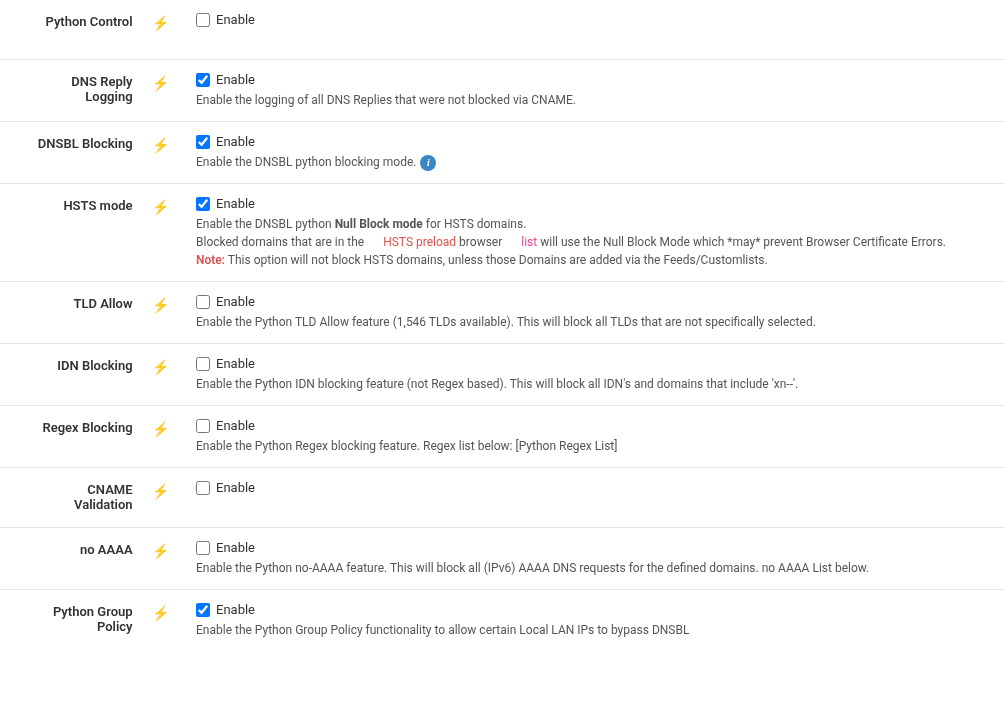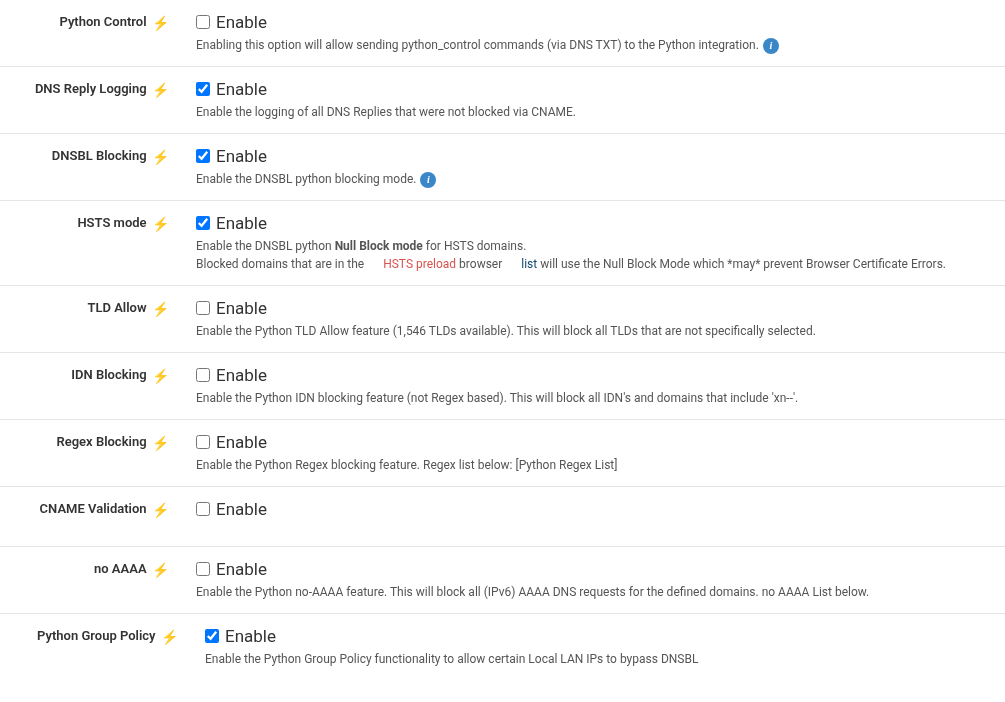--- a/index.html
+++ b/index.html
@@ -9,30 +9,29 @@
       color: #333;
       background: #fff;
     }
     .settings-row {
       display: flex;
       border-bottom: 1px solid #e5e5e5;
       min-height: 60px;
     }
     .settings-row:last-child {
       border-bottom: none;
-      margin-left: 9px;
     }
     .label-cell {
       width: 180px;
       min-width: 180px;
       display: flex;
       align-items: flex-start;
       justify-content: flex-end;
       padding: 14px 10px 14px 28px;
-      gap: 6px;
+      gap: 20px;
       font-weight: 600;
       font-size: 13px;
       color: #333;
     }
     .lightning-icon {
       color: #333;
       font-size: 14px;
       margin-top: 1px;
     }
     .content-cell {
@@ -45,36 +44,36 @@
       gap: 6px;
       margin-bottom: 4px;
     }
     .enable-row input[type="checkbox"] {
       width: 14px;
       height: 14px;
       margin: 0;
       cursor: pointer;
     }
     .enable-label {
-      font-size: 17px;
+      font-size: 13px;
       color: #333;
     }
     .description {
       font-size: 12px;
       color: #555;
       line-height: 1.5;
       margin-top: 2px;
     }
     .description a {
       color: #d9534f;
       text-decoration: none;
       margin-left: 16px;
     }
     .description .link-blue {
-      color: #0c4a6e;
+      color: #ec4899;
     }
     .info-icon {
       display: inline-flex;
       align-items: center;
       justify-content: center;
       width: 16px;
       height: 16px;
       background: #3a87c8;
       border-radius: 50%;
       color: white;
@@ -104,21 +103,20 @@
     <div class="settings-row">
       <div class="label-cell">
         <span class="label-text">Python Control</span>
         <span class="lightning-icon">⚡</span>
       </div>
       <div class="content-cell">
         <div class="enable-row">
           <input type="checkbox" style="">
           <span class="enable-label">Enable</span>
         </div>
-        <div class="description">Enabling this option will allow sending python_control commands (via DNS TXT) to the Python integration.<span class="info-icon">i</span></div>
       </div>
     </div>
     <div class="settings-row">
       <div class="label-cell">
         <span class="label-text">DNS Reply Logging</span>
         <span class="lightning-icon">⚡</span>
       </div>
       <div class="content-cell">
         <div class="enable-row">
           <input type="checkbox" checked="" style="">
@@ -146,20 +144,21 @@
         <span class="lightning-icon">⚡</span>
       </div>
       <div class="content-cell">
         <div class="enable-row">
           <input type="checkbox" checked="" style="">
           <span class="enable-label">Enable</span>
         </div>
         <div class="description">
           <div>Enable the DNSBL python <strong class="bold-text">Null Block mode</strong> for HSTS domains.</div>
           <div>Blocked domains that are in the <a href="#" style="color: rgb(217, 83, 79);">HSTS preload</a> browser <a href="#" class="link-blue">list</a> will use the Null Block Mode which *may* prevent Browser Certificate Errors.</div>
+          <div><span class="note-red">Note:</span> This option will not block HSTS domains, unless those Domains are added via the Feeds/Customlists.</div>
         </div>
       </div>
     </div>
     <div class="settings-row">
       <div class="label-cell">
         <span class="label-text">TLD Allow</span>
         <span class="lightning-icon">⚡</span>
       </div>
       <div class="content-cell">
         <div class="enable-row">

